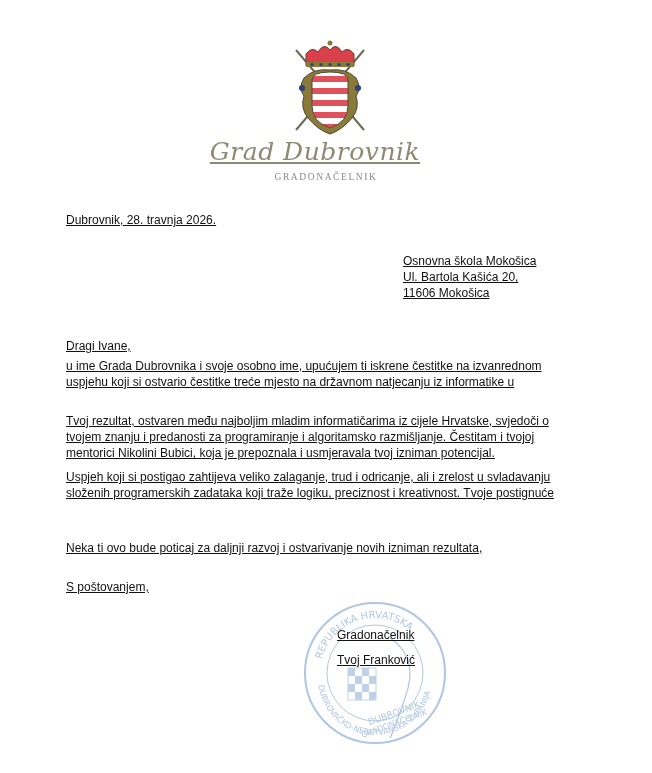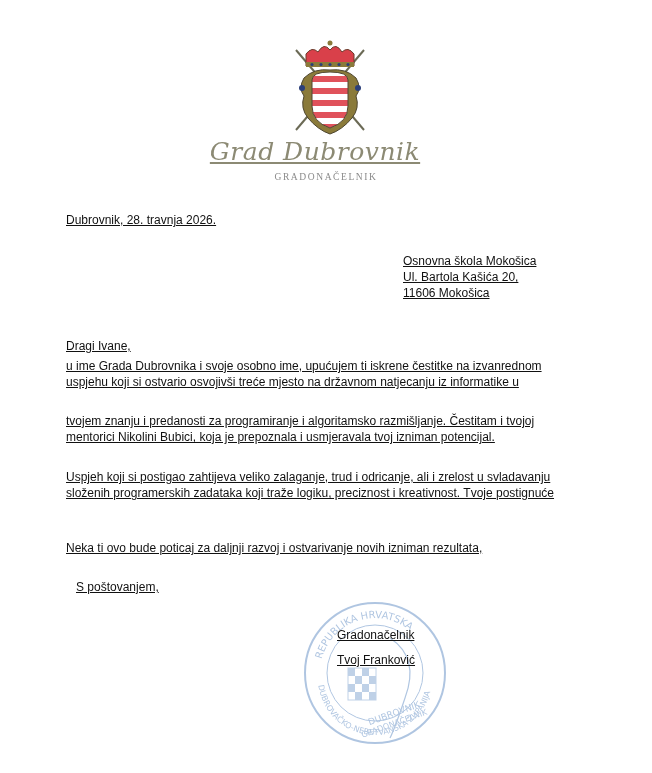--- a/index.html
+++ b/index.html
@@ -11,21 +11,21 @@
     .date { left: 66px; top: 212px; }
     .address { left: 403px; top: 253px; }
     .address div { white-space: nowrap; }
     .greeting { left: 66px; top: 326px; margin-top: 12px; }
     .para { left: 66px; width: 570px; }
     .para div { white-space: nowrap; }
     .p1 { top: 358px; }
     .p2 { top: 413px; }
     .p3 { top: 469px; }
     .p4 { top: 540px; }
-    .closing { left: 76px; top: 579px; text-align: right; }
+    .closing { left: 66px; top: 579px; text-align: right; }
     .stamp { position: absolute; left: 300px; top: 598px; width: 150px; height: 150px; opacity: 0.55; }
     .sig-title { left: 337px; top: 627px; }
     .sig-name { left: 337px; top: 652px; }
   </style>
 </head>
 <body>
 
 <svg class="crest" viewBox="0 0 80 100">
 
   <line x1="6" y1="12" x2="74" y2="92" stroke="#6b6a55" stroke-width="2"></line>
@@ -66,24 +66,25 @@
 <div class="text address">
   <div>Osnovna škola Mokošica</div>
   <div>Ul. Bartola Kašića 20,</div>
   <div>11606 Mokošica</div>
 </div>
 
 <div class="text greeting">Dragi Ivane,</div>
 
 <div class="text para p1">
   <div>u ime Grada Dubrovnika i svoje osobno ime, upućujem ti iskrene čestitke na izvanrednom</div>
-  <div>uspjehu koji si ostvario osvojivši treće mjesto na državnom natjecanju iz informatike u</div>
+  <div>uspjehu koji si ostvario čestitke treće mjesto na državnom natjecanju iz informatike u</div>
 </div>
 
 <div class="text para p2">
+  <div>Tvoj rezultat, ostvaren među najboljim mladim informatičarima iz cijele Hrvatske, svjedoči o</div>
   <div>tvojem znanju i predanosti za programiranje i algoritamsko razmišljanje. Čestitam i tvojoj</div>
   <div>mentorici Nikolini Bubici, koja je prepoznala i usmjeravala tvoj izniman potencijal.</div>
 </div>
 
 <div class="text para p3">
   <div>Uspjeh koji si postigao zahtijeva veliko zalaganje, trud i odricanje, ali i zrelost u svladavanju</div>
   <div>složenih programerskih zadataka koji traže logiku, preciznost i kreativnost. Tvoje postignuće</div>
 </div>
 
 <div class="text para p4">

